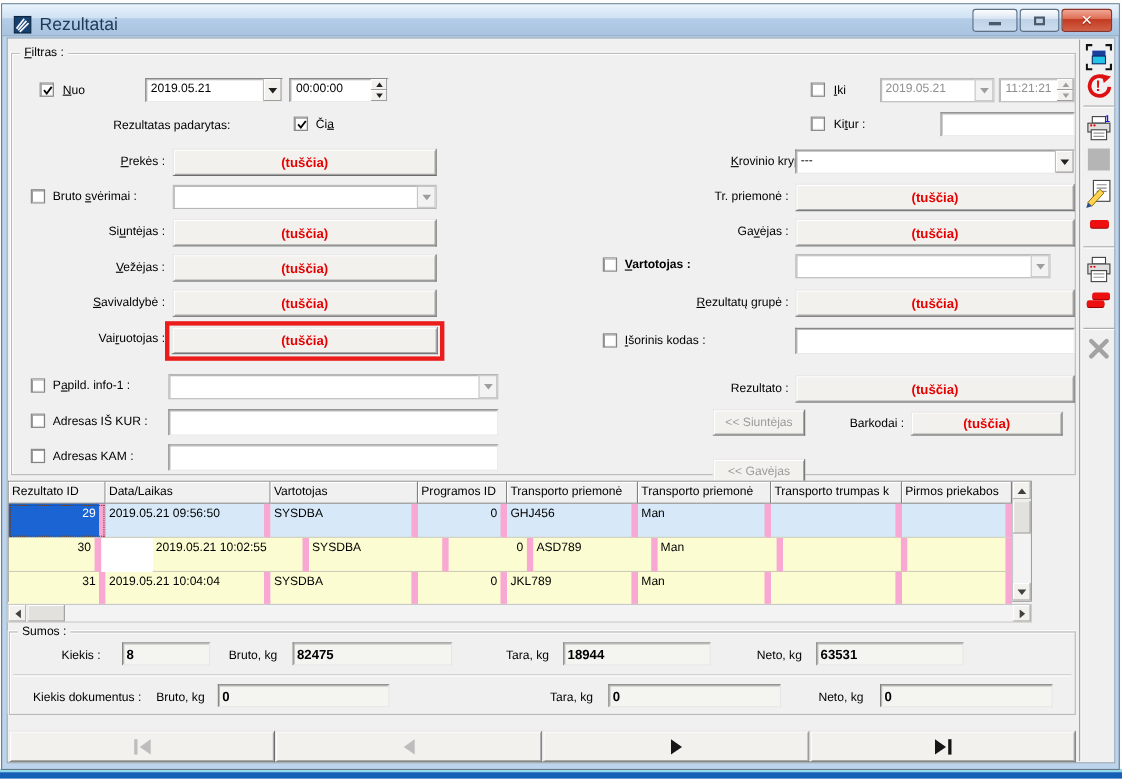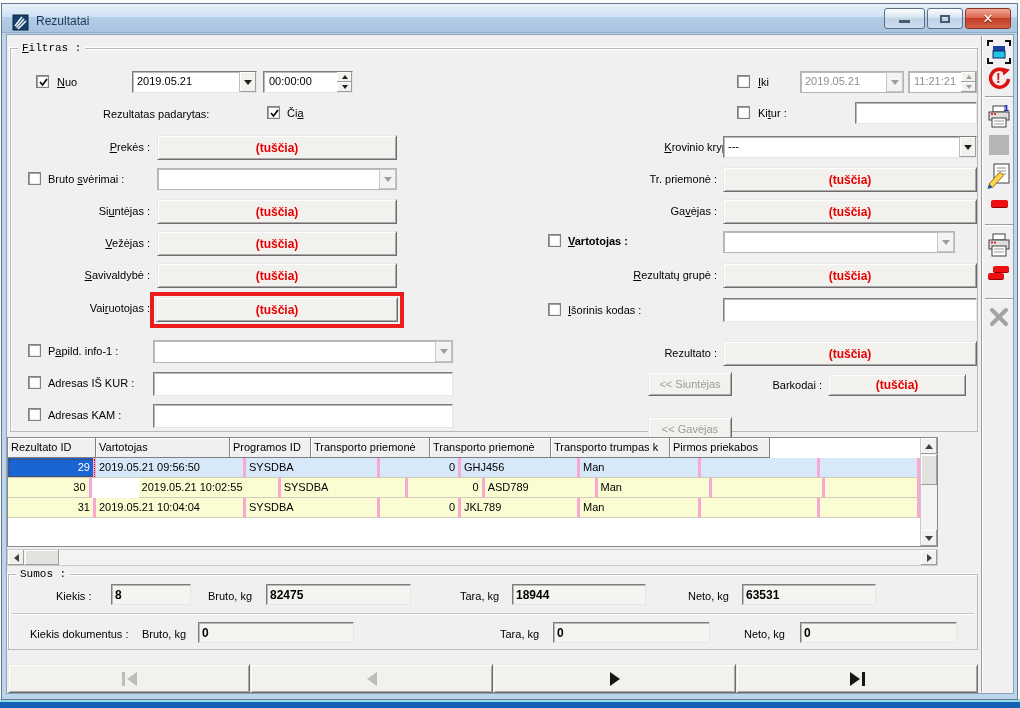--- a/index.html
+++ b/index.html
@@ -5,38 +5,38 @@
   * { box-sizing: border-box; margin:0; padding:0; }
   html,body { width:1020px; height:708px; }
   body { position:relative; font-family:"Liberation Sans","DejaVu Sans",sans-serif; font-size:11px; color:#000; background:#fdfdfd; overflow:hidden; }
   .abs { position:absolute; }
 
   
   .win-frame { position:absolute; left:1px; top:3px; width:1017px; height:697px; background:#bdd5ec; border:1px solid #68798c; }
   .titlebar { position:absolute; left:2px; top:4px; width:1015px; height:29px;
     background:linear-gradient(#e9f3fc,#cfe1f3 45%,#b4cde8 46%,#a9c4e0); border-bottom:1px solid #93abc4; }
   .app-icon { position:absolute; left:10px; top:9px; width:18px; height:18px; }
-  .title-text { position:absolute; left:34px; top:10px; font-size:12px; color:#1c3a58; }
+  .title-text { position:absolute; left:34px; top:10px; font-size:16px; color:#1c3a58; }
   .capbtn { position:absolute; top:8px; height:21px; border:1px solid #5e7085; border-radius:3px;
     background:linear-gradient(#fdfefe,#d6e3f1 45%,#bfd2e6 46%,#cadcee); display:flex; align-items:center; justify-content:center; }
   .capbtn.close { background:linear-gradient(#f0a695,#dd6a50 45%,#c23b22 46%,#d26046); border-color:#8e3226; }
   .glyph-min { width:11px; height:3px; background:#4a5a6c; margin-top:6px; }
   .glyph-max { width:10px; height:8px; border:2px solid #4a5a6c; background:transparent; }
   .glyph-x { color:#fff; font-weight:bold; font-size:13px; text-shadow:0 1px 1px #7c2013; }
   .client { position:absolute; left:6px; top:34px; width:1008px; height:660px; background:#f0f0f0; border:1px solid #8ea2b6; }
 
   
   .strip-cyan { position:absolute; left:0; top:699px; width:1020px; height:3px; background:#8fdbe9; }
   .strip-blue { position:absolute; left:0; top:702px; width:1020px; height:6px; background:#1560b7; }
 
   
   .lbl { position:absolute; white-space:nowrap; }
   .lbl.r { text-align:right; }
   .groupbox { position:absolute; border:1px solid #b9b9b9; box-shadow:1px 1px 0 #ffffff inset, -1px -1px 0 #ffffff; }
-  .grouplabel { position:absolute; background:#f0f0f0; padding:0 4px; white-space:nowrap;font-family:Liberation Mono, monospace; }
+  .grouplabel { position:absolute; background:#f0f0f0; padding:0 4px; white-space:nowrap; }
   .btn3d { position:absolute; background:#f2f1ee; border:1px solid; border-color:#e9e9e9 #6d6d6d #6d6d6d #e9e9e9;
     box-shadow:inset 1px 1px 0 #ffffff, inset -1px -1px 0 #a9a9a9; font-family:inherit; font-size:11px; cursor:default; }
   .btn3d.tuscia { color:#e60000; font-weight:bold; font-size:12px; }
   .btn3d.disabled { color:#9b9b9b; }
   .red-outline { position:absolute; border:4px solid #ec1c1c; }
   .edit { position:absolute; background:#fff; border:1px solid; border-color:#7d7d7d #e6e6e6 #e6e6e6 #7d7d7d;
     box-shadow:inset 1px 1px 0 #b9b9b9; font-family:inherit; font-size:11px; padding:0 3px; }
   .edit.sumfield { background:#f4f4f1; font-weight:bold; font-size:12px; padding-top:1px; }
   .cb { position:absolute; width:13px; height:13px; background:#fff; border:1px solid #818181;
     box-shadow:inset 1px 1px 0 #9c9c9c, inset -1px -1px 0 #e8e8e8; }
@@ -66,21 +66,21 @@
   .tb-sep-v { position:absolute; left:981px; top:36px; width:2px; height:656px; border-left:1px solid #9b9b9b; border-right:1px solid #ffffff; }
   .tb-icon { position:absolute; left:986px; width:26px; display:flex; justify-content:center; cursor:default; }
   .tb-hsep { position:absolute; left:985px; width:28px; height:2px; border-top:1px solid #9b9b9b; border-bottom:1px solid #fff; }
   .red-bar { background:#ee1010; border-radius:2px; box-shadow:0 1px 0 #900; }
 
   
   .grid-wrap { position:absolute; left:7px; top:437px; width:931px; height:110px; background:#fff; border:1px solid #8a8a8a; }
   .grid-row { display:flex; width:912px; }
   .gh { background:#f0f0f0; border-right:1px solid #808080; border-bottom:1px solid #808080;
     box-shadow:inset 1px 1px 0 #fff; padding:3px 3px 0 3px; height:20px; white-space:nowrap; overflow:hidden; }
-  .gc { padding:3px 3px 0 3px; height:20px; border-right:3px solid #f9a8d4; border-bottom:1px solid #cdcdb8; white-space:nowrap; overflow:hidden; }
+  .gc { padding:3px 3px 0 3px; height:31px; border-right:6px solid #f9a8d4; border-bottom:1px solid #cdcdb8; white-space:nowrap; overflow:hidden; }
   .row-yellow .gc { background:#fcfcd2; }
   .row-sel .gc { background:#d7e9f8; }
   .gc.num { text-align:right; }
   .gc.idsel { background:#1a64d4 !important; color:#fff; outline:1px dotted #6b3a10; outline-offset:-2px; }
   .sbar-v { position:absolute; right:0; top:0; width:17px; height:108px; background:#f3f3f3; border-left:1px solid #c8c8c8; }
   .sbar-h { position:absolute; left:7px; top:549px; width:931px; height:17px; background:#f3f3f3; border:1px solid #c8c8c8; }
   .sb-btn { position:absolute; background:#f2f1ee; box-shadow:inset -1px -1px 0 #9d9d9d, inset 1px 1px 0 #fff; display:flex; align-items:center; justify-content:center; }
   .sb-thumb { position:absolute; background:#e3e1dd; box-shadow:inset -1px -1px 0 #9d9d9d, inset 1px 1px 0 #fff; }
   .t-up { width:0;height:0;border:4px solid transparent;border-bottom:5px solid #404040;margin-bottom:4px;}
   .t-dn { width:0;height:0;border:4px solid transparent;border-top:5px solid #404040;margin-top:4px;}
@@ -329,20 +329,21 @@
 <button class="btn3d tuscia" style="left:828px;top:374px;width:138px;height:22px;">(tuščia)</button>
 
 <span class="cb" style="left:28px;top:408px;"></span>
 <span class="lbl" style="left:48px;top:409px;">Adresas KAM :</span>
 <input class="edit" style="left: 153px; top: 404px; width: 300px; height: 24px;" value="">
 <button class="btn3d disabled" style="left:648px;top:404px;width:84px;height:24px;margin-top:13px;">&lt;&lt; Gavėjas</button>
 
 <div class="grid-wrap">
   <div class="grid-row">
     <div class="gh" style="width:88px;">Rezultato ID</div>
+    <div class="gh" style="width:150px;">Data/Laikas</div>
     <div class="gh" style="width:134px;">Vartotojas</div>
     <div class="gh" style="width:81px;">Programos ID</div>
     <div class="gh" style="width:119px;">Transporto priemonė</div>
     <div class="gh" style="width:121px;">Transporto priemonė</div>
     <div class="gh" style="width:119px;">Transporto trumpas k</div>
     <div class="gh" style="width:100px;">Pirmos priekabos</div>
   </div>
   <div class="grid-row row-sel">
     <div class="gc num idsel" style="width:88px;">29</div>
     <div class="gc" style="width:150px;">2019.05.21 09:56:50</div>

